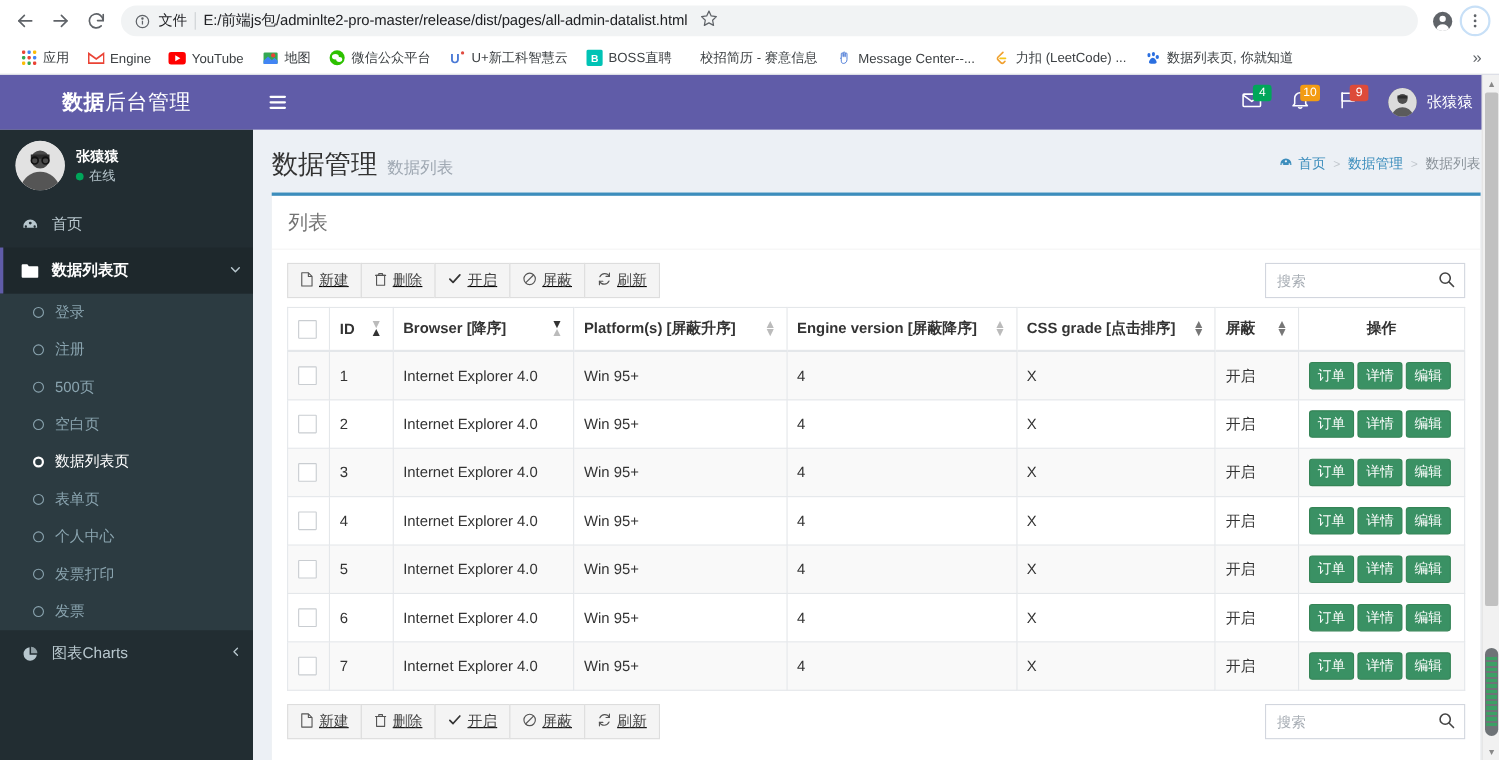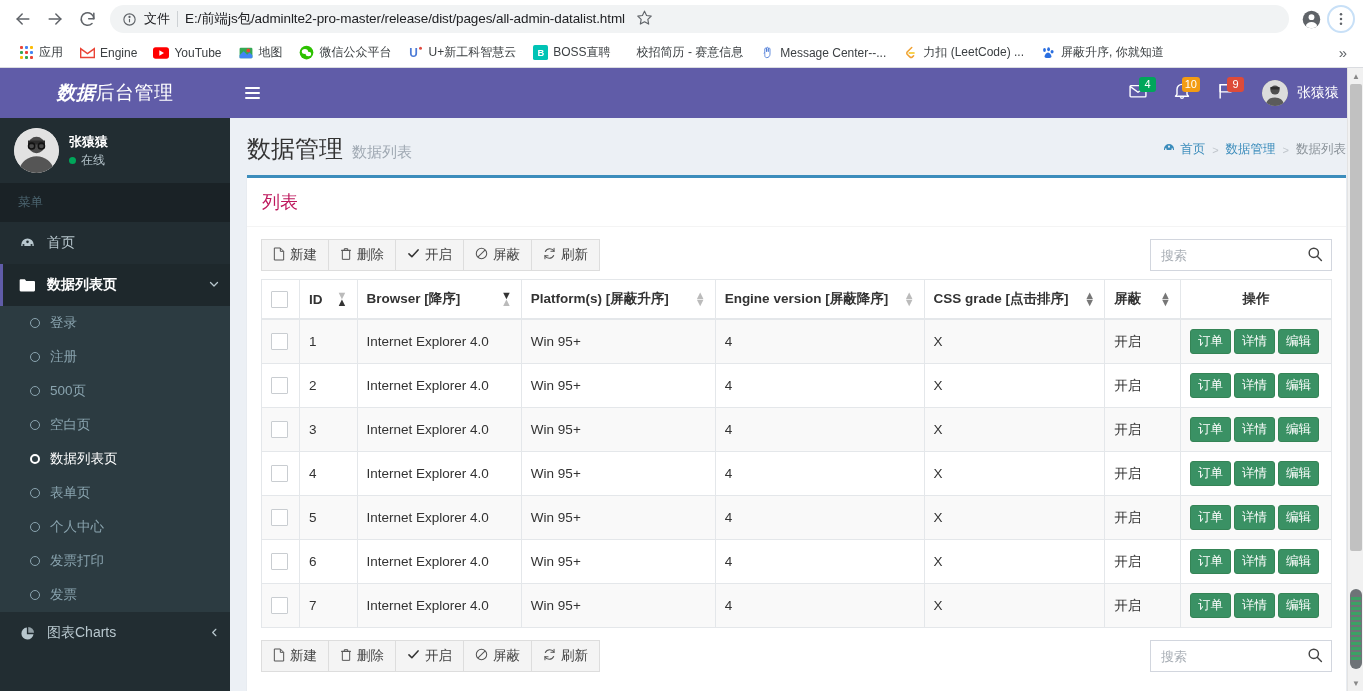--- a/index.html
+++ b/index.html
@@ -61,21 +61,21 @@
     position: relative; width: 1363px; height: 623px; background: #ecf0f5;
     overflow: hidden;
   }
   
   .main-header { height: 50px; display: flex; width: 1363px; }
   .logo {
     width: 230px; height: 50px; background: #605ca8;
     display: flex; align-items: center; justify-content: center;
     color: #fff; font-size: 19px; letter-spacing: 0.5px;
   }
-  .logo b { font-weight: 700; font-style: italic; }
+  .logo b { font-weight: 700; }
   .logo span.light { font-weight: 400; }
   .navbar {
     flex: 1 1 auto; height: 50px; background: #605ca8;
     display: flex; align-items: center; position: relative;
   }
   .sidebar-toggle {
     width: 45px; height: 50px; display: flex; align-items: center;
     justify-content: center; color: #fff;
   }
   .bars { width: 15px; }
@@ -164,24 +164,24 @@
   .breadcrumb .cur { color: #8a9299; }
 
   .content { padding: 0 17px 20px 17px; }
   .box {
     background: #fff; border-top: 3px solid #3c8dbc;
     box-shadow: 0 1px 1px rgba(0,0,0,.1); position: relative;
   }
   .box-header {
     padding: 12px 15px; border-bottom: 1px solid #f4f4f4;
   }
-  .box-title { font-size: 18px; color: #be185d; font-weight: 400; }
+  .box-title { font-size: 18px; color: #737373; font-weight: 400; }
   .box-body { padding: 10px 14px 10px 14px; }
 
-  .toolbar-row { display: flex; align-items: flex-start; padding: 2px 0 8px 0; }
+  .toolbar-row { display: flex; align-items: flex-start; padding: 2px 0 8px 0; text-decoration: underline; }
   .btn-group { display: flex; }
   .btn-tb {
     background: #f4f4f4; border: 1px solid #ddd; color: #444;
     font-size: 13.5px; padding: 6px 11px; display: flex; align-items: center;
     gap: 5px; margin-left: -1px; white-space: nowrap;
   }
   .btn-tb:first-child { margin-left: 0; }
   .search-wrap { margin-left: auto; position: relative; }
   .search-input {
     width: 182px; height: 32px; border: 1px solid #d2d6de; background: #fff;
@@ -412,21 +412,21 @@
 
     <div class="bm">
       <span class="bm-ico">
         <svg width="14" height="14" viewBox="0 0 24 24" fill="#2b6fe0">
             <ellipse cx="6" cy="7" rx="2.4" ry="3.4"></ellipse>
             <ellipse cx="13" cy="5.4" rx="2.4" ry="3.4"></ellipse>
             <ellipse cx="19" cy="10" rx="2.6" ry="3"></ellipse>
             <path d="M12 11c3 0 6 5 6 7s-2.4 2.6-6 2.6S6 20 6 18s3-7 6-7z"></path>
           </svg>
       </span>
-      <span>屏蔽升序, 你就知道</span>
+      <span>数据列表页, 你就知道</span>
     </div>
 
     <div class="bm-overflow">»</div>
   </div>
 </div>
 
 <div id="app">
 
   <div class="main-header">
     <div class="logo">
@@ -506,21 +506,20 @@
         </span>
         <span class="info">
           <span class="nm">张猿猿</span><br>
           <span class="st">
             <i class="dot-online"></i>
             <span>在线</span>
           </span>
         </span>
       </div>
 
-      <div class="menu-header">菜单</div>
 
       <div class="menu-link">
         <span class="mi">
           <svg width="15" height="15" viewBox="0 0 24 24" fill="currentColor">
               <path d="M12 4a10 10 0 0 0-10 10v2h20v-2A10 10 0 0 0 12 4zm0 3.2a2.1 2.1 0 1 1 0 4.2 2.1 2.1 0 0 1 0-4.2zM5.6 12.6a1.7 1.7 0 1 1 0 3.4 1.7 1.7 0 0 1 0-3.4zm12.8 0a1.7 1.7 0 1 1 0 3.4 1.7 1.7 0 0 1 0-3.4z"></path>
             </svg>
         </span>
         <span class="lbl">首页</span>
       </div>
 

